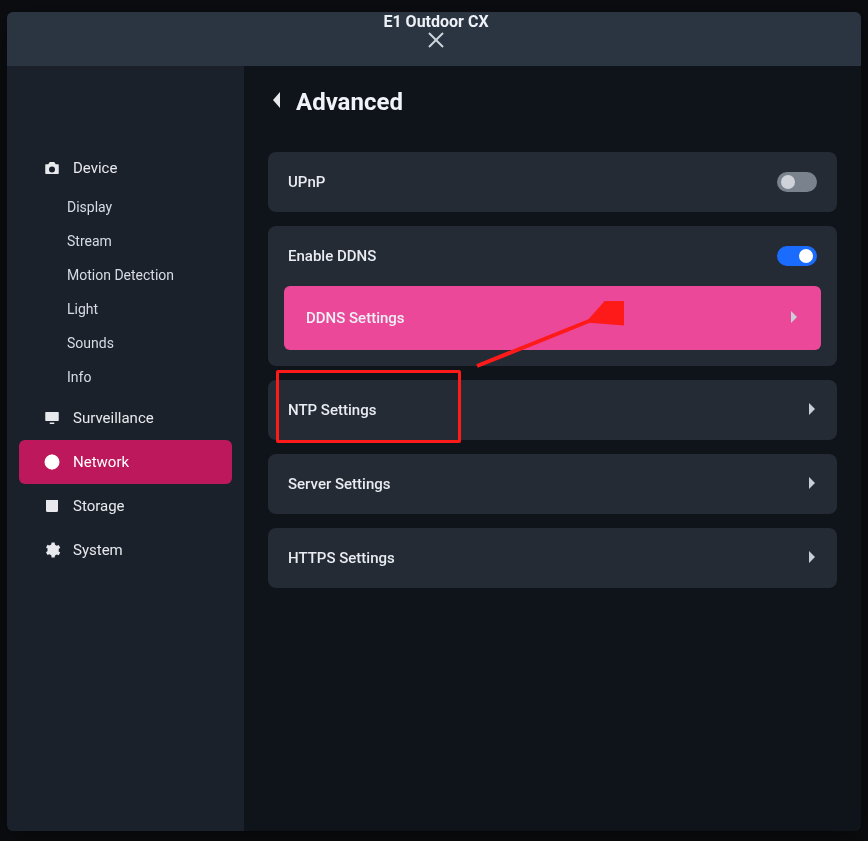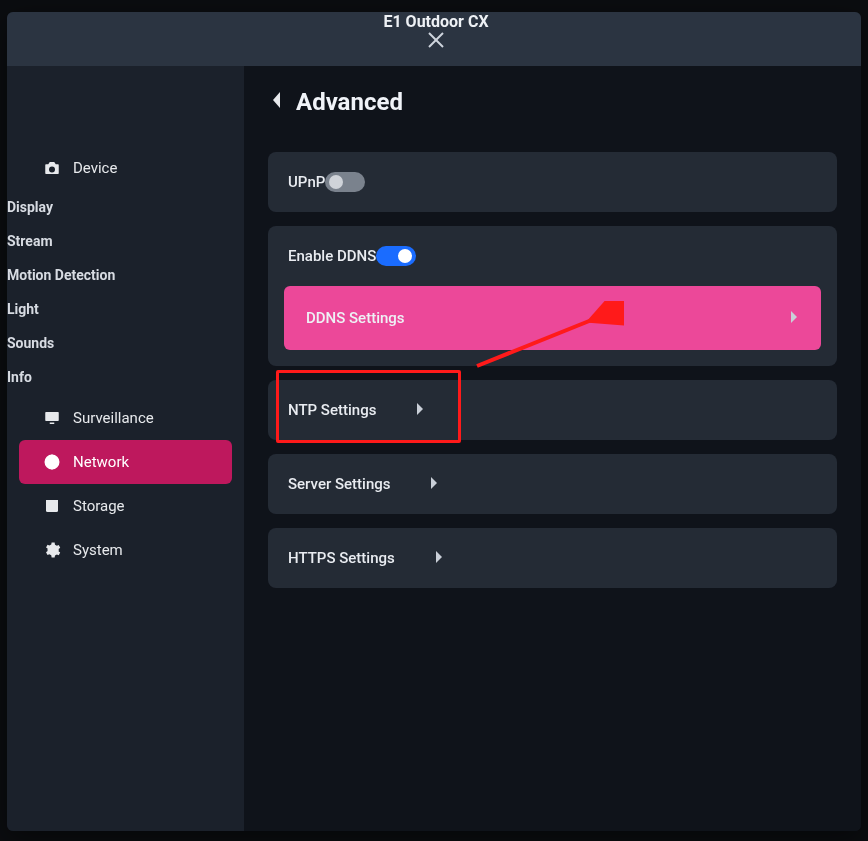--- a/index.html
+++ b/index.html
@@ -74,22 +74,23 @@
     color: #ffffff;
     border-radius: 6px;
     margin: 0 12px;
     padding-left: 24px;
   }
   .nav-item.active .icon svg { fill: #ffffff; stroke:#ffffff; }
   .nav-sub {
     display: block;
     height: 34px;
     line-height: 34px;
+    padding-left: 60px;
     font-size: 14px;
-    font-weight: 700;
+    font-weight: 400;
     color: #d7dbe2;
     cursor: pointer;
   }
 
   .content {
     flex: 1;
     background: #0f131a;
     padding: 22px 24px 24px 24px;
     position: relative;
   }
@@ -110,20 +111,21 @@
   .card {
     background: #242b35;
     border-radius: 8px;
     margin-bottom: 14px;
     padding: 0;
     overflow: hidden;
   }
   .row {
     display: flex;
     align-items: center;
+    justify-content: space-between;
     padding: 16px 20px;
     min-height: 60px;
   }
   .row .left { display:flex; flex-direction:column; gap:4px; }
   .row .label { font-size: 15px; color: #e9ecf1; font-weight: 500; }
   .row .desc  { font-size: 13px; color: #8a929e; }
   .row.nav { cursor: pointer; gap: 39px; }
   .chev svg { width: 10px; height: 14px; fill:#c9cfd8; }
 
   

